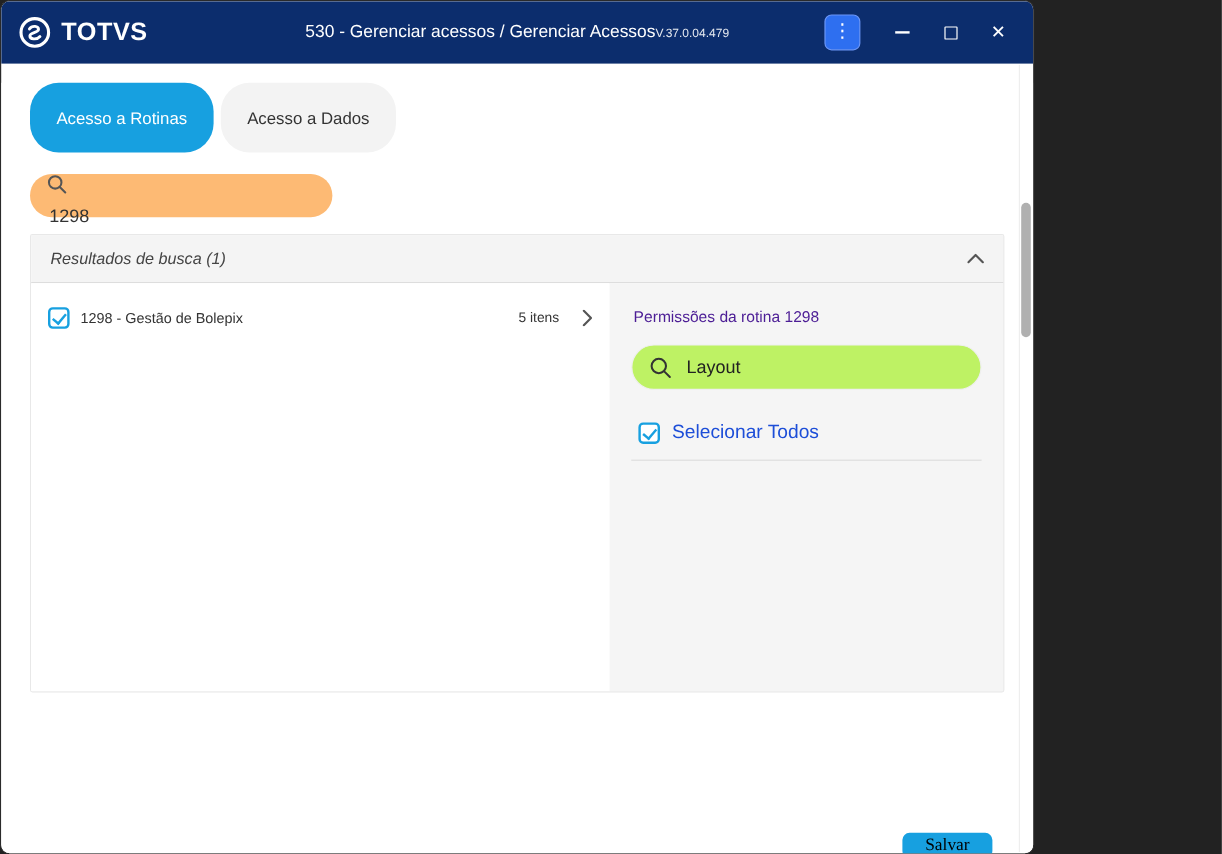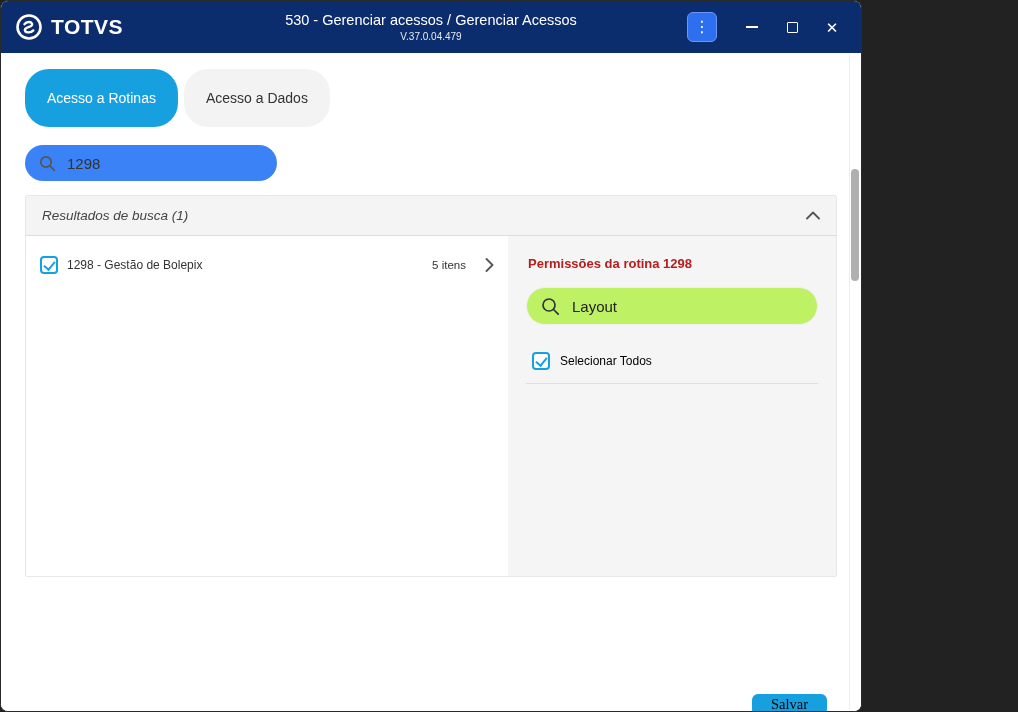--- a/index.html
+++ b/index.html
@@ -17,21 +17,21 @@
   
   .titlebar{
     height:52px;background:var(--titlebar);color:#fff;
     display:flex;align-items:center;padding:0 14px;position:relative;
   }
   .brand{display:flex;align-items:center;gap:8px;}
   .brand .logo{width:28px;height:28px;display:block;}
   .brand .brand-name{font-size:21px;font-weight:800;letter-spacing:.5px;}
   .title-center{
     position:absolute;left:0;right:0;top:0;height:100%;
-    display:flex;flex-direction:column;align-items:center;justify-content:center;
+    display:flex;flex-direction:row;align-items:center;justify-content:center;
     pointer-events:none;
   }
   .title-main{font-size:14.5px;}
   .title-version{font-size:10px;opacity:.9;margin-top:3px;}
   .titlebar-right{margin-left:auto;display:flex;align-items:center;gap:10px;z-index:2;}
   .kebab-btn{
     width:30px;height:30px;border-radius:6px;background:var(--kebab);
     border:1px solid #6b96f7;color:#fff;font-size:16px;line-height:28px;
     text-align:center;cursor:pointer;margin-right:10px;
   }
@@ -45,22 +45,22 @@
   
   .content{position:relative;height:660px;background:#fff;padding:0 24px;}
   .section-label{font-size:15px;font-weight:700;color:#333;padding:14px 0 0 0;}
   .tabs{display:flex;gap:6px;margin-top:16px;}
   .tab{
     padding:21px 22px;border-radius:24px;font-size:14px;cursor:pointer;
     background:#f3f3f3;color:#333;border:none;
   }
   .tab.active{background:var(--accent);color:#fff;}
   .searchbox{
-    margin-top:18px;width:252px;height:36px;border-radius:18px;background:#3b82f6;
-    display:flex;align-items:center;padding:0 14px;gap:9px;
+    margin-top:18px;width:252px;height:36px;border-radius:18px;background:#fdba74;
+    display:flex;align-items:flex-start;padding:0 14px;gap:9px;flex-direction:column;
   }
   .searchbox input{
     border:none;background:transparent;outline:none;font-size:15px;color:#333;
     width:100%;font-family:inherit;
   }
   .search-icon{flex:0 0 auto;display:block;}
   
   .panel{margin-top:14px;border:1px solid #e8e8e8;border-radius:2px;}
   .panel-header{
     height:40px;background:#f4f4f4;border-bottom:1px solid #ddd;
@@ -70,34 +70,34 @@
   .chev-up{cursor:pointer;display:flex;align-items:center;}
   .panel-body{display:flex;height:340px;}
   .panel-left{width:482px;background:#fff;padding-top:12px;}
   .list-row{
     display:flex;align-items:center;gap:9px;padding:8px 14px;cursor:pointer;
   }
   .row-label{font-size:12px;color:#333;}
   .row-count{margin-left:auto;font-size:11.5px;color:#333;}
   .chev-right{display:flex;align-items:center;margin-left:10px;cursor:pointer;}
   .panel-right{flex:1;background:#f5f5f5;padding:16px 18px;}
-  .perm-title{font-size:13px;font-weight:700;color:#b91c1c;margin:4px 0 16px 2px;}
+  .perm-title{font-size:13px;font-weight:400;color:#4c1d95;margin:4px 0 16px 2px;}
   .perm-search{
     height:38px;border-radius:19px;background:#bef264;border:1px solid #efefef;
     display:flex;align-items:center;padding:0 14px;gap:10px;margin-bottom:14px;
   }
   .perm-search input{
     border:none;background:transparent;outline:none;font-size:15px;color:#222;
     width:100%;font-family:inherit;
   }
   .perm-row{
     display:flex;align-items:center;gap:10px;padding:13px 6px;
     border-bottom:1px solid #dedede;cursor:pointer;
   }
-  .perm-row-label{font-size:12px;color:#000000;}
+  .perm-row-label{font-size:16px;color:#1d4ed8;}
   
   .checkbox{
     width:18px;height:18px;border:2px solid var(--accent);border-radius:4px;
     background:#fff;position:relative;flex:0 0 auto;cursor:pointer;
   }
   .checkbox.checked::after{
     content:"";position:absolute;left:4px;top:1px;width:5px;height:9px;
     border:solid var(--accent);border-width:0 2px 2px 0;transform:rotate(40deg);
   }
   

